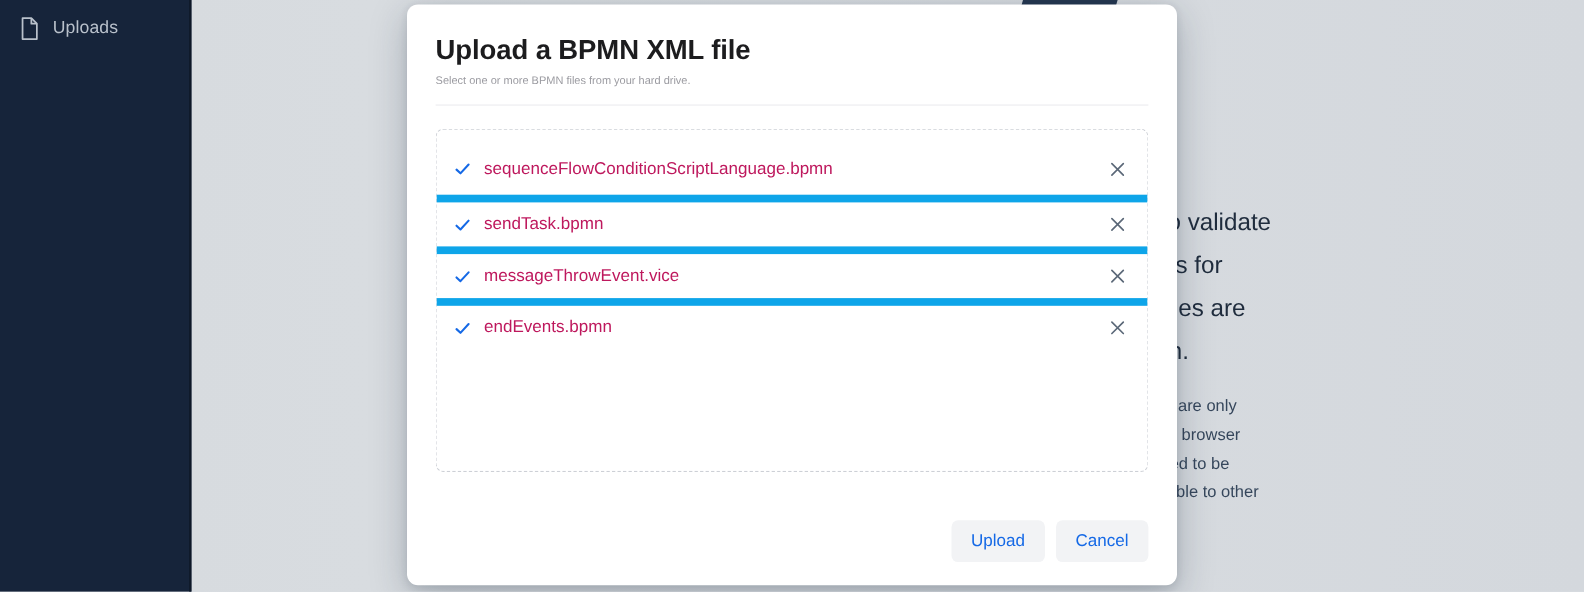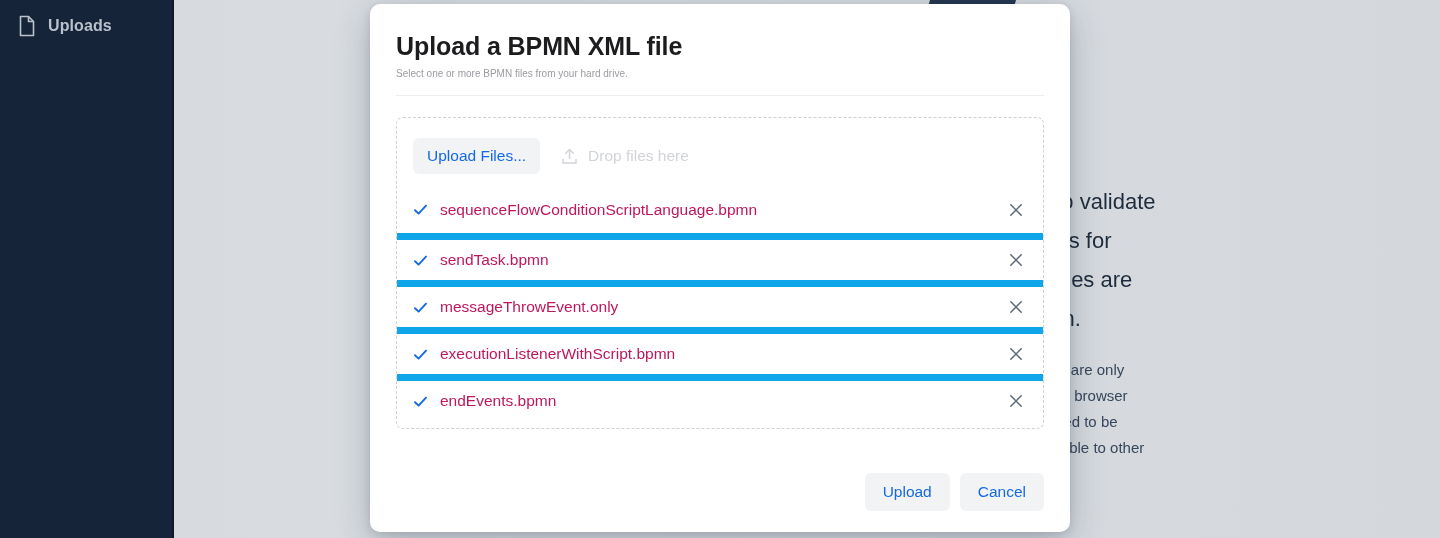--- a/index.html
+++ b/index.html
@@ -22,21 +22,21 @@
     background: #16243a;
     border-right: 2px solid #0e1827;
   }
   .sidebar-item {
     display: flex; align-items: center; gap: 12px;
     padding: 12px 0 0 18px;
     height: 40px;
   }
   .file-glyph { width: 18px; height: 22px; display:block; }
   .sidebar-label {
-    color: #b9c1cb; font-size: 16px; letter-spacing: .1px; font-weight: bold;
+    color: #b9c1cb; font-size: 16px; letter-spacing: .1px;
   }
 
   .bg-dark-shape {
     position: absolute;
     left: 930px; top: -12px;
     width: 86px; height: 24px;
     background: #253750;
     transform: skewX(-16deg);
   }
 
@@ -186,33 +186,20 @@
   <div class="modal">
 
     <div class="modal-header">
       <div class="modal-title">Upload a BPMN XML file</div>
       <div class="modal-subtitle">Select one or more BPMN files from your hard drive.</div>
     </div>
     <div class="header-divider"></div>
 
     <div class="dropzone">
 
-      <div class="dz-toolbar">
-        <button class="upload-files-btn">Upload Files...</button>
-        <div class="drop-hint">
-          <span>
-            <svg class="upload-tray-icon" viewBox="0 0 19 19" fill="none">
-              <path d="M9.5 2.5v9" stroke="#d2d4d9" stroke-width="1.5" stroke-linecap="round"></path>
-              <path d="M5.8 6.2 9.5 2.5l3.7 3.7" stroke="#d2d4d9" stroke-width="1.5" stroke-linecap="round" stroke-linejoin="round"></path>
-              <path d="M3 12.5v3.5h13v-3.5" stroke="#d2d4d9" stroke-width="1.5" stroke-linecap="round" stroke-linejoin="round"></path>
-            </svg>
-          </span>
-          <span class="drop-hint-text">Drop files here</span>
-        </div>
-      </div>
 
       <div class="file-list">
 
         <div class="file-row">
           <span>
             <svg class="check-icon" viewBox="0 0 15 15" fill="none">
               <path d="M2 8.2 5.6 11.6 13 3.6" stroke="#1569e6" stroke-width="1.9" stroke-linecap="round" stroke-linejoin="round"></path>
             </svg>
           </span>
           <span class="file-name">sequenceFlowConditionScriptLanguage.bpmn</span>
@@ -236,41 +223,28 @@
             </svg>
           </button>
         </div>
 
         <div class="file-row">
           <span>
             <svg class="check-icon" viewBox="0 0 15 15" fill="none">
               <path d="M2 8.2 5.6 11.6 13 3.6" stroke="#1569e6" stroke-width="1.9" stroke-linecap="round" stroke-linejoin="round"></path>
             </svg>
           </span>
-          <span class="file-name">messageThrowEvent.only</span>
-          <button class="remove-btn">
-            <svg class="x-icon" viewBox="0 0 14 14" fill="none">
-              <path d="M1.8 1.8 12.2 12.2M12.2 1.8 1.8 12.2" stroke="#5b6878" stroke-width="1.5" stroke-linecap="round"></path>
-            </svg>
-          </button>
-        </div>
-
-        <div class="file-row">
-          <span>
-            <svg class="check-icon" viewBox="0 0 15 15" fill="none">
-              <path d="M2 8.2 5.6 11.6 13 3.6" stroke="#1569e6" stroke-width="1.9" stroke-linecap="round" stroke-linejoin="round"></path>
-            </svg>
-          </span>
-          <span class="file-name">executionListenerWithScript.bpmn</span>
-          <button class="remove-btn">
-            <svg class="x-icon" viewBox="0 0 14 14" fill="none">
-              <path d="M1.8 1.8 12.2 12.2M12.2 1.8 1.8 12.2" stroke="#5b6878" stroke-width="1.5" stroke-linecap="round"></path>
-            </svg>
-          </button>
-        </div>
+          <span class="file-name">messageThrowEvent.vice</span>
+          <button class="remove-btn">
+            <svg class="x-icon" viewBox="0 0 14 14" fill="none">
+              <path d="M1.8 1.8 12.2 12.2M12.2 1.8 1.8 12.2" stroke="#5b6878" stroke-width="1.5" stroke-linecap="round"></path>
+            </svg>
+          </button>
+        </div>
+
 
         <div class="file-row">
           <span>
             <svg class="check-icon" viewBox="0 0 15 15" fill="none">
               <path d="M2 8.2 5.6 11.6 13 3.6" stroke="#1569e6" stroke-width="1.9" stroke-linecap="round" stroke-linejoin="round"></path>
             </svg>
           </span>
           <span class="file-name">endEvents.bpmn</span>
           <button class="remove-btn">
             <svg class="x-icon" viewBox="0 0 14 14" fill="none">

